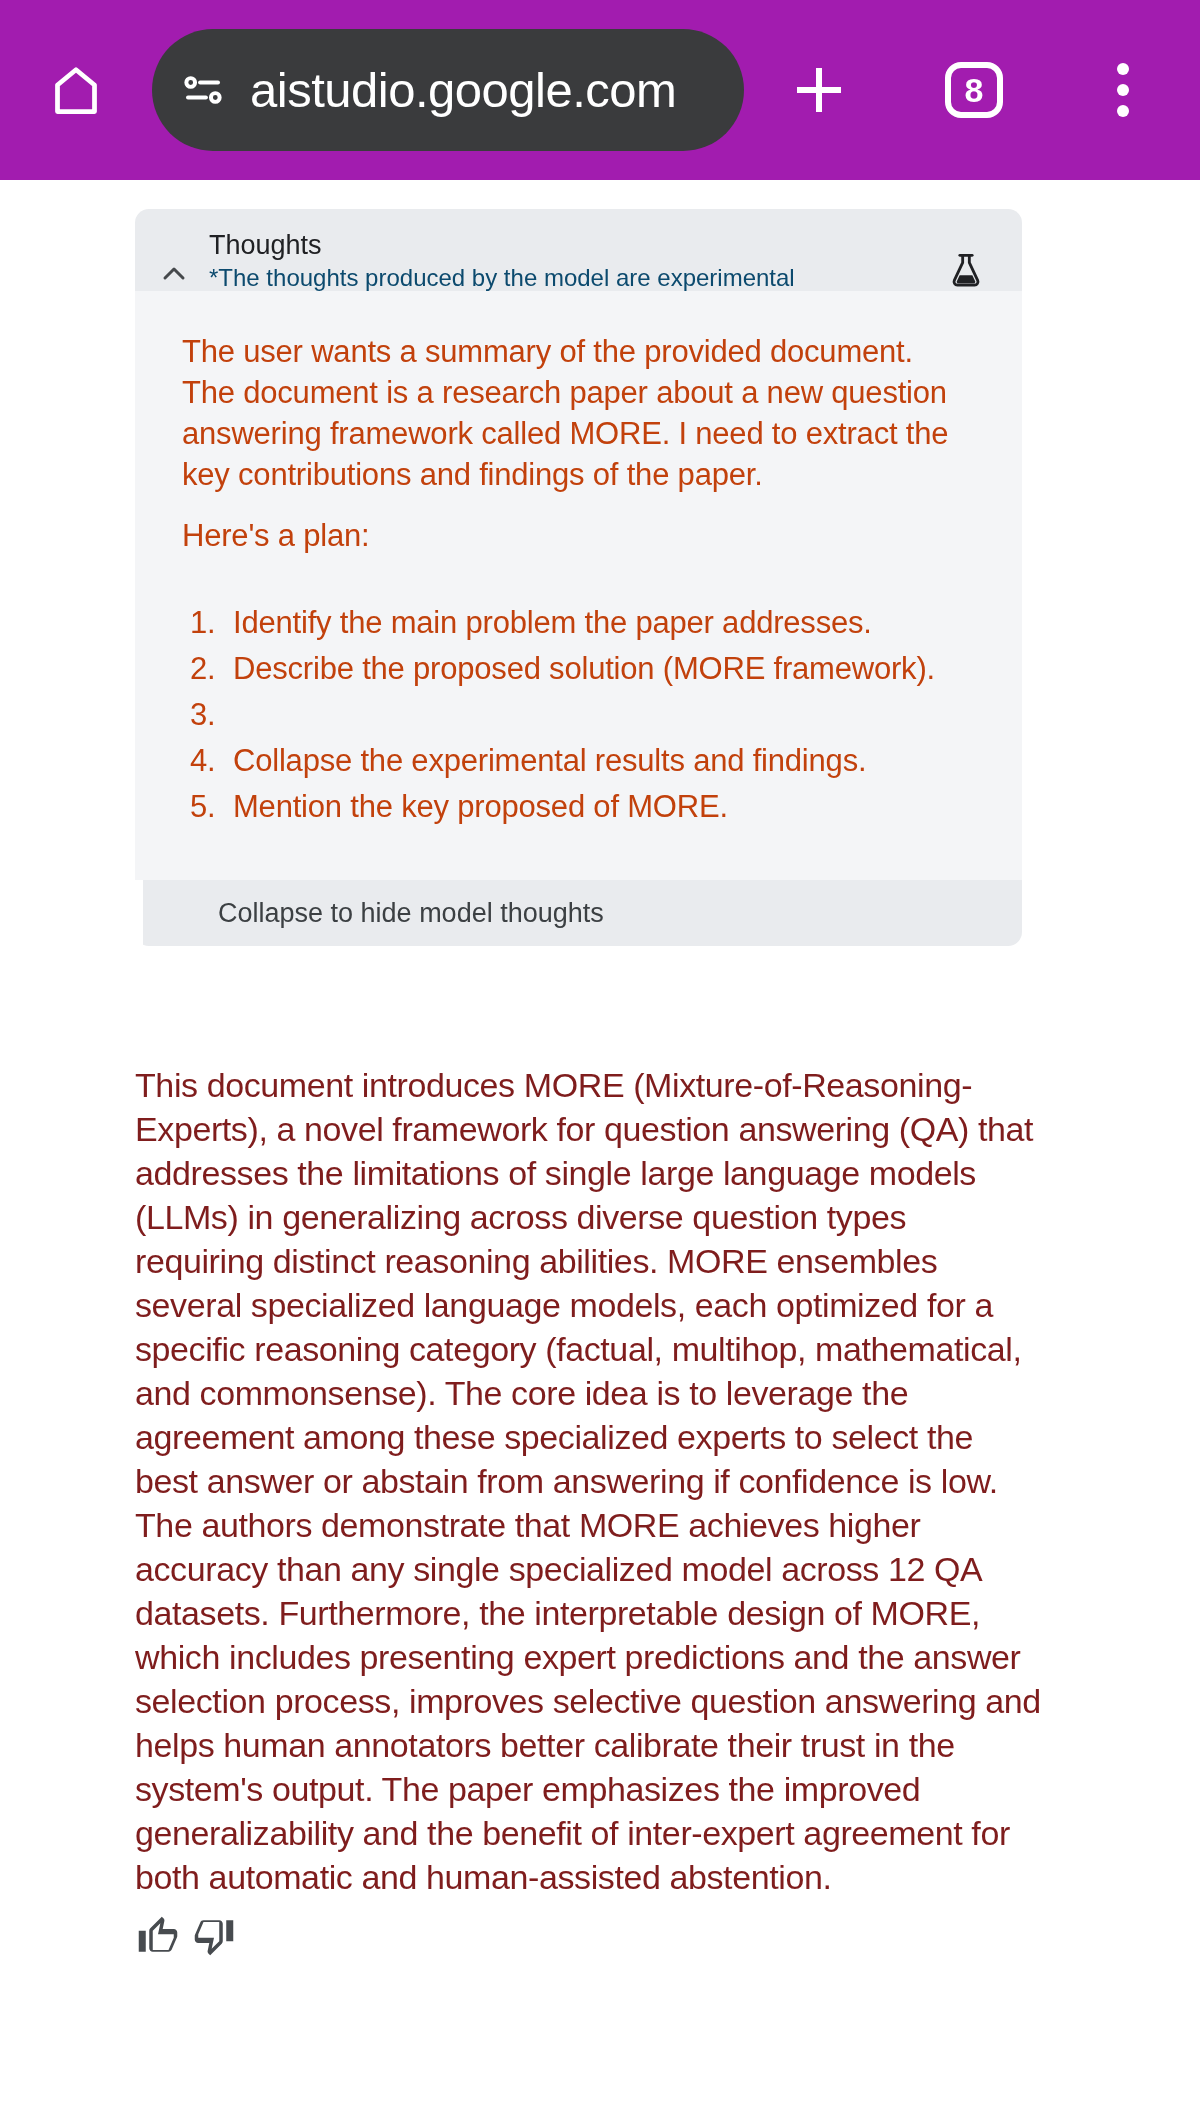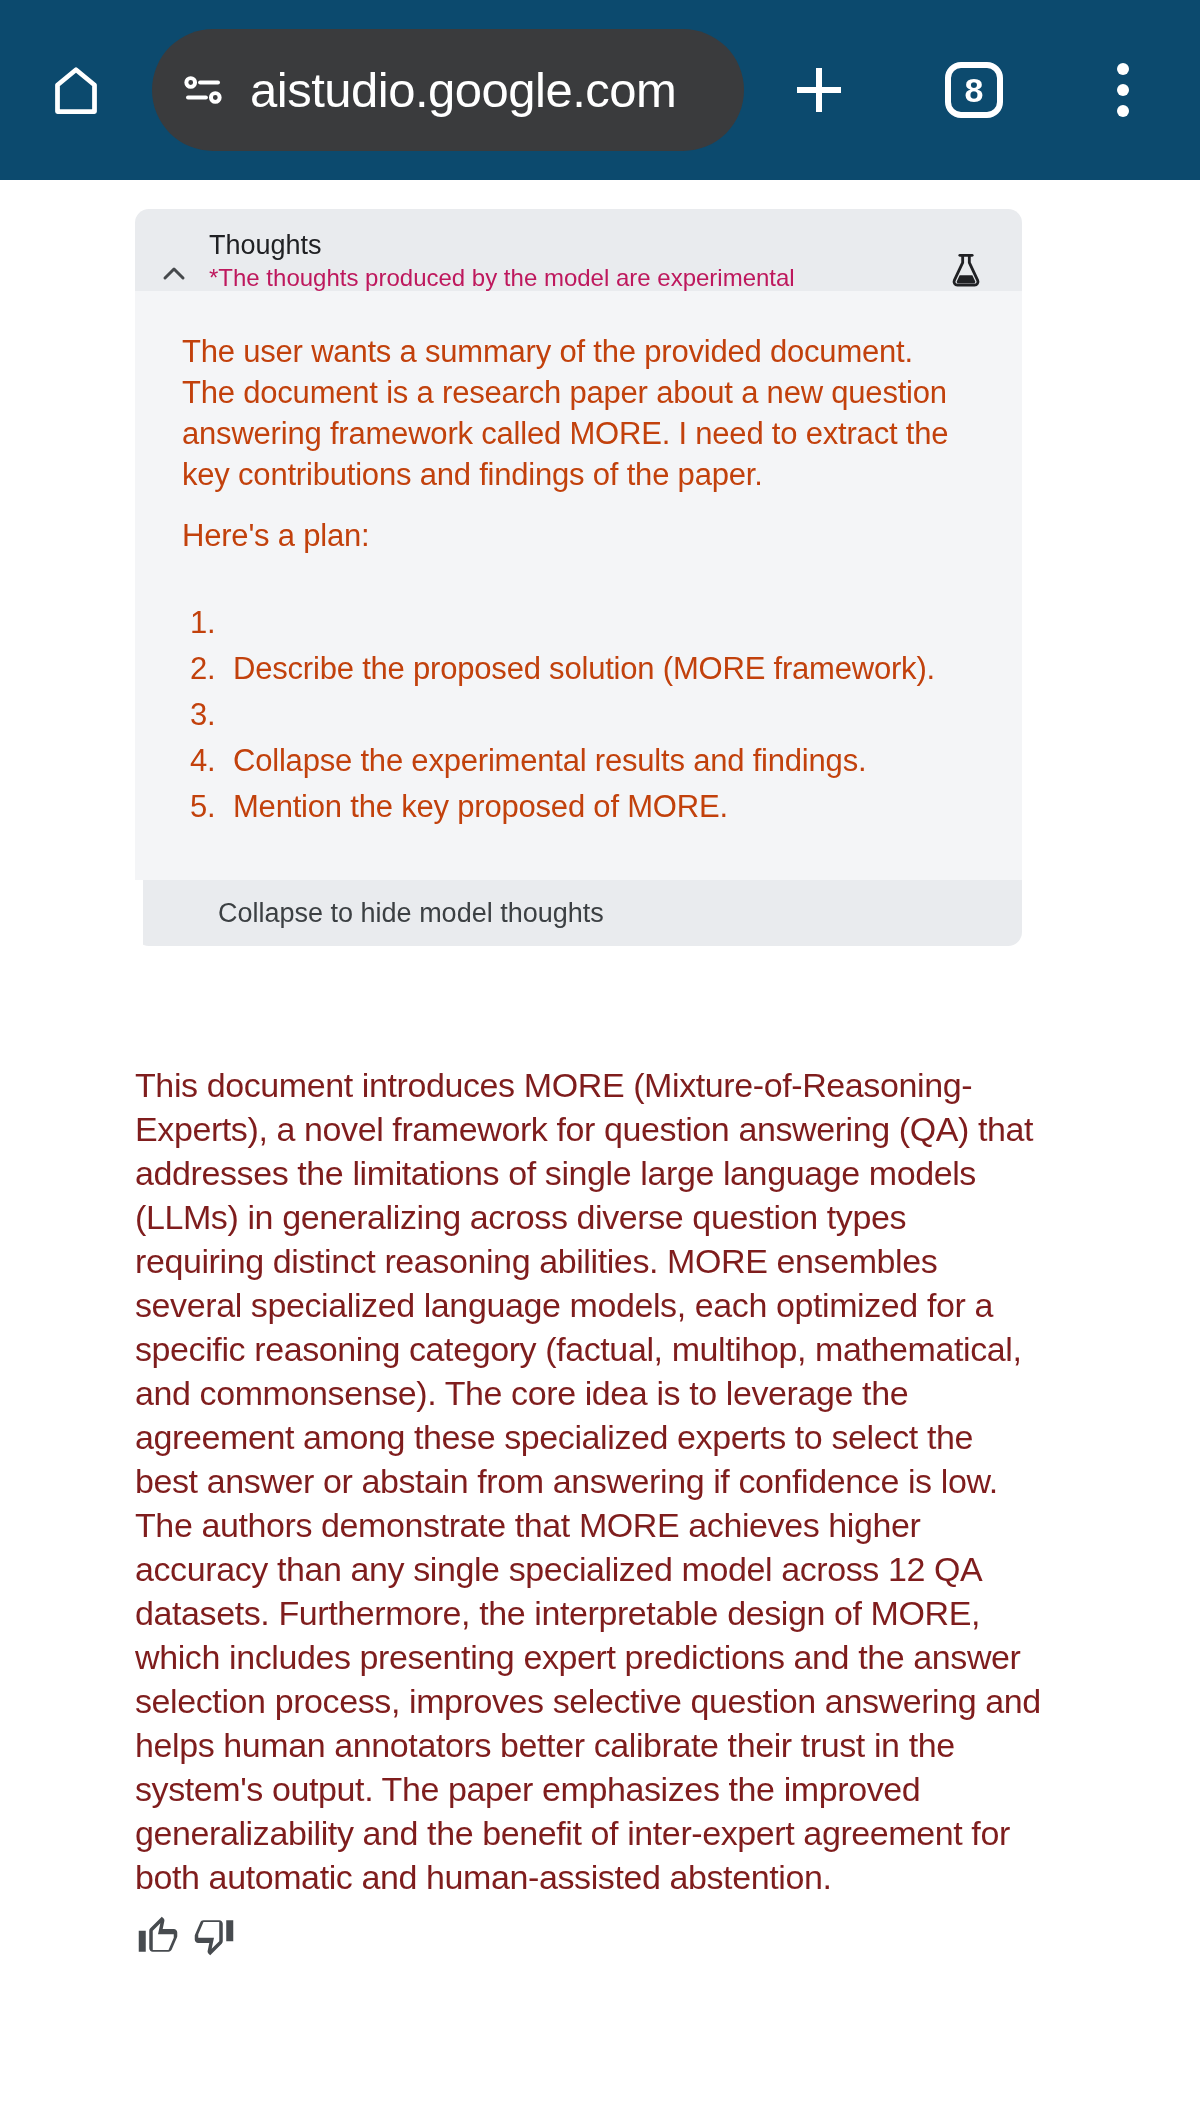--- a/index.html
+++ b/index.html
@@ -5,21 +5,21 @@
   * { margin:0; padding:0; box-sizing:border-box; }
   html,body { background:#ffffff; }
   .page {
     position:relative; width:1200px; height:2124px; background:#ffffff;
     overflow:hidden; font-family:"Liberation Sans","DejaVu Sans",sans-serif;
   }
 
   
   .topbar {
     position:absolute; left:0; top:0; width:1200px; height:180px;
-    background:#0c4a6e; display:flex; align-items:center;
+    background:#a21caf; display:flex; align-items:center;
   }
   .home-btn { margin-left:46px; width:60px; height:60px; background:none; border:none; padding:0; display:flex; }
   .url-pill {
     margin-left:46px; width:592px; height:122px; border-radius:61px;
     background:#3a3b3d; display:flex; align-items:center;
     padding:0 0 0 26px; overflow:hidden; border:none;
   }
   .tune-ic { width:50px; height:50px; flex:0 0 auto; display:flex; }
   .url-text {
     margin-left:22px; font-size:49px; color:#ffffff; white-space:nowrap;
@@ -39,21 +39,21 @@
     position:absolute; left:135px; top:209px; width:887px;
     border-radius:14px; overflow:hidden;
   }
   .t-header {
     background:#e9ebee; height:82px; display:flex; align-items:flex-end;
     padding:0 36px 0 22px; cursor:pointer;
   }
   .chev { width:34px; height:34px; display:flex; flex:0 0 auto; }
   .t-titles { margin-left:18px; flex:1 1 auto; }
   .t-title { font-size:27px; font-weight:500; color:#202124; line-height:1.15; }
-  .t-sub { font-size:24px; color:#be185d; margin-top:4px; line-height:1.1; }
+  .t-sub { font-size:24px; color:#0c4a6e; margin-top:4px; line-height:1.1; }
   .flask { width:40px; height:40px; flex:0 0 auto; display:flex; }
 
   .t-body {
     background:#f4f5f7; padding:40px 56px 50px 47px;
     font-size:31px; line-height:41px; color:#c2410c; letter-spacing:-0.2px;
   }
   .plan-intro { margin-top:20px; }
   .plan-list { list-style:none; margin-top:44px; margin-left:8px; }
   .plan-list li { display:flex; line-height:46px; }
   .plan-list .num { width:43px; flex:0 0 auto; }
@@ -134,20 +134,21 @@
         </svg>
       </span>
     </div>
 
     <div class="t-body">
       <p>The user wants a summary of the provided document. The document is a research paper about a new question answering framework called MORE. I need to extract the key contributions and findings of the paper.</p>
       <p class="plan-intro">Here's a plan:</p>
       <ol class="plan-list">
         <li>
           <span class="num">1.</span>
+          <span>Identify the main problem the paper addresses.</span>
         </li>
         <li>
           <span class="num">2.</span>
           <span>Describe the proposed solution (MORE framework).</span>
         </li>
         <li>
           <span class="num">3.</span>
         </li>
         <li>
           <span class="num">4.</span>

